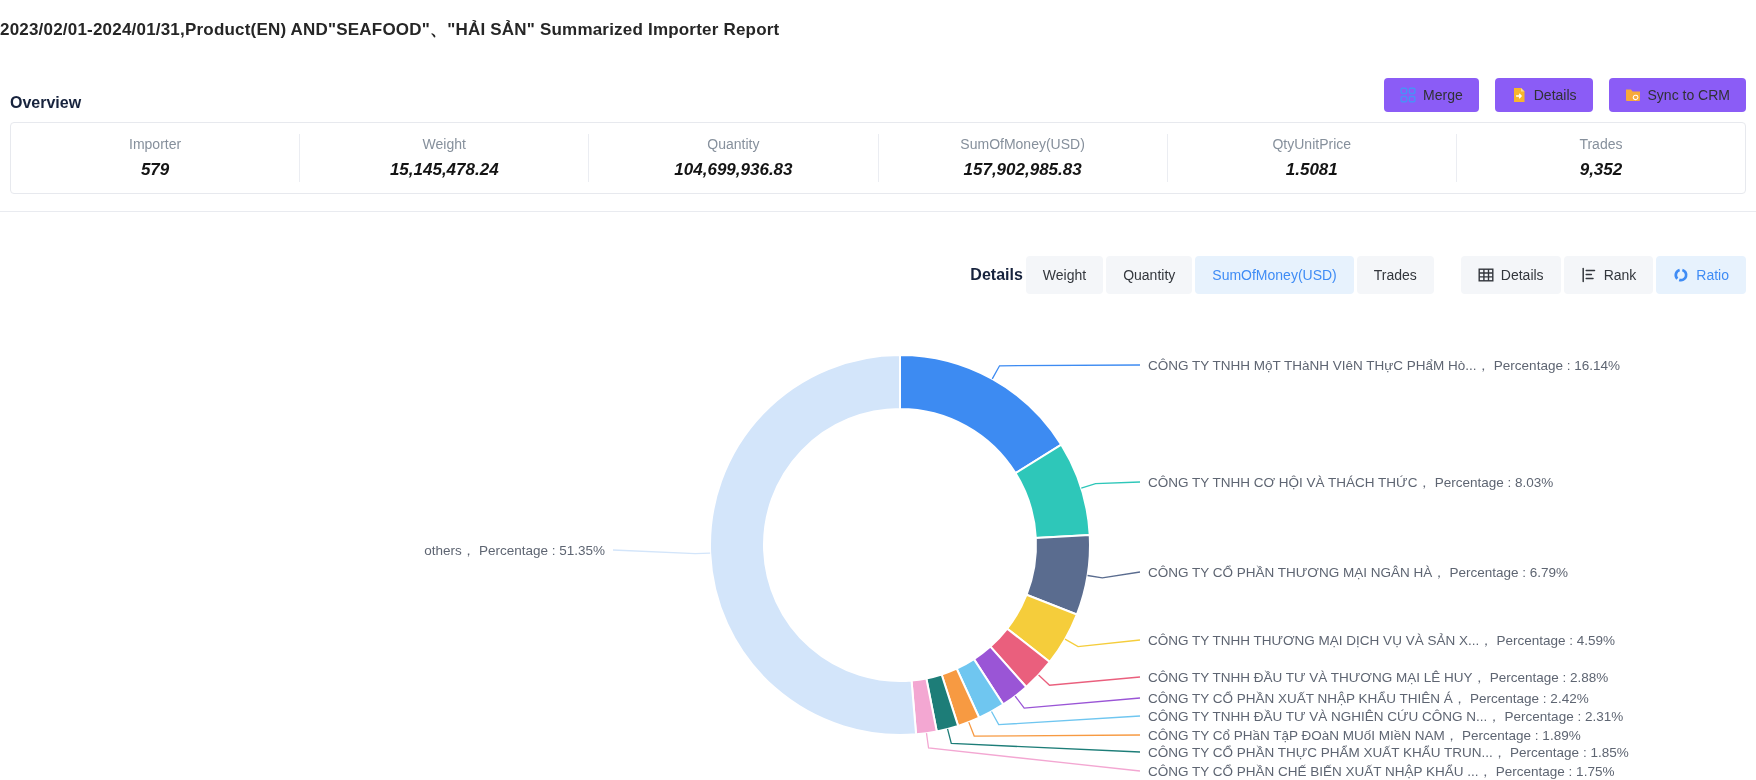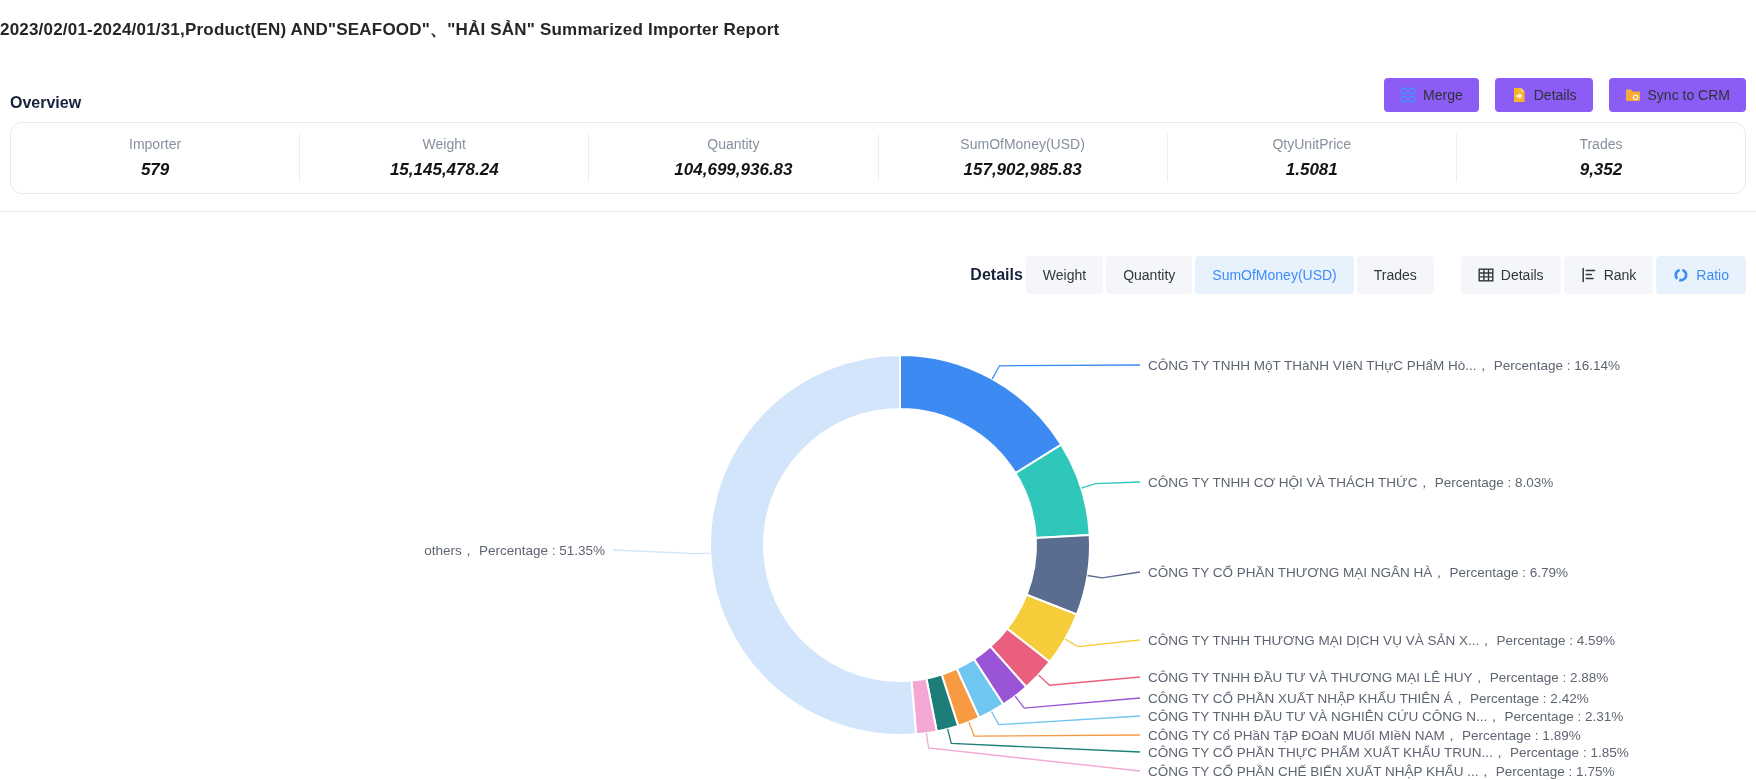--- a/index.html
+++ b/index.html
@@ -18,21 +18,21 @@
   .section-heading{margin:0;font-size:16px;font-weight:700;color:#17233d;}
   .toolbar{display:flex;align-items:center;gap:16px;}
   .btn{
     display:flex;align-items:center;gap:7px;height:34px;padding:0 16px;
     background:#8b5cf6;border:none;border-radius:4px;font-size:14px;color:#303133;
     font-family:inherit;cursor:pointer;white-space:nowrap;
   }
   .btn .icon,.vtab .icon{display:flex;align-items:center;}
   .stats-panel{
     position:absolute;top:122px;left:10px;width:1734px;height:70px;
-    border:1px solid #e7e9ee;border-radius:12px;display:flex;align-items:center;background:#fff;
+    border:1px solid #e7e9ee;border-radius:4px;display:flex;align-items:center;background:#fff;
   }
   .stat{flex:1;text-align:center;padding:2px 0;border-left:1px solid #ebedf2;}
   .stat:first-child{border-left:none;}
   .stat-label{font-size:14px;color:#86909c;margin-bottom:8px;}
   .stat-value{font-size:17px;font-weight:700;color:#141414;font-style:italic;}
   .section-divider{position:absolute;top:211px;left:0;width:1756px;border-top:1px solid #e9ebf0;}
   .details-row{
     position:absolute;top:256px;left:10px;width:1736px;height:38px;
     display:flex;align-items:center;justify-content:flex-end;
   }

